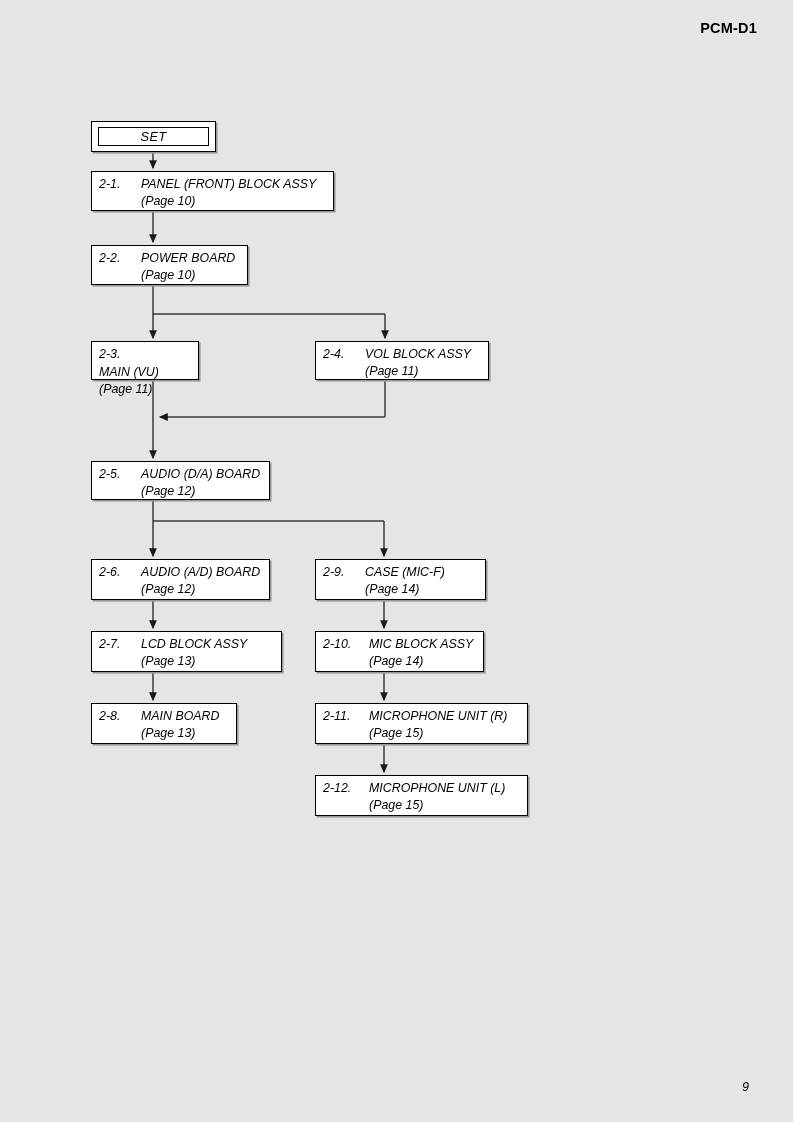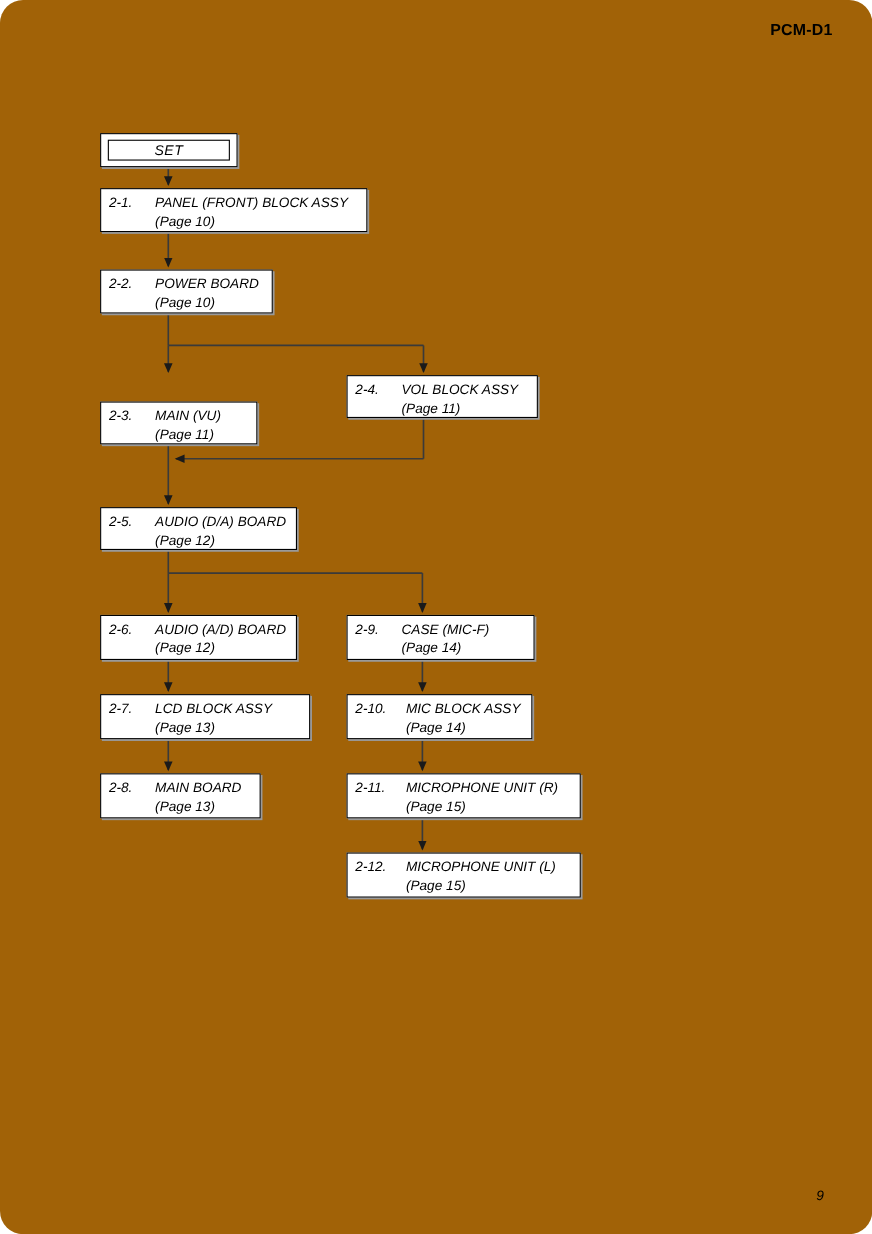--- a/index.html
+++ b/index.html
@@ -8,23 +8,22 @@
     background: #ffffff;
   }
   body {
     font-family: "Liberation Sans", sans-serif;
     color: #000000;
   }
   #page {
     position: relative;
     width: 793px;
     height: 1122px;
-    background: #a16207;
+    background: #e5e5e5;
     overflow: hidden;
-    border-radius: 21px;
   }
 
   
   .model-id {
     position: absolute;
     right: 36px;
     top: 20px;
     font-size: 14.5px;
     font-weight: bold;
     letter-spacing: 0.2px;
@@ -191,21 +190,21 @@
           <div class="set-inner">
             <span>SET</span>
           </div>
         </div>
         <div class="node" style="left: 91px; top: 171px; width: 243px; height: 40px;">
           <div class="row"><span class="n-idx" style="width: 42px;">2-1.</span><span class="n-body"><span class="n-title">PANEL (FRONT) BLOCK ASSY</span><span class="n-page">(Page 10)</span></span></div>
         </div>
         <div class="node" style="left: 91px; top: 245px; width: 157px; height: 40px; padding-left: 20px;">
           <div class="row"><span class="n-idx" style="width: 42px;">2-2.</span><span class="n-body"><span class="n-title">POWER BOARD</span><span class="n-page">(Page 10)</span></span></div>
         </div>
-        <div class="node" style="left: 91px; top: 341px; width: 143px; height: 39px; margin-top: 24px;">
+        <div class="node" style="left: 91px; top: 341px; width: 108px; height: 39px;">
           <div class="row"><span class="n-idx" style="width: 42px;">2-3.</span><span class="n-body"><span class="n-title">MAIN (VU)</span><span class="n-page">(Page 11)</span></span></div>
         </div>
         <div class="node" style="left: 315px; top: 341px; width: 174px; height: 39px;">
           <div class="row"><span class="n-idx" style="width: 42px;">2-4.</span><span class="n-body"><span class="n-title">VOL BLOCK ASSY</span><span class="n-page">(Page 11)</span></span></div>
         </div>
         <div class="node" style="left: 91px; top: 461px; width: 179px; height: 39px;">
           <div class="row"><span class="n-idx" style="width: 42px;">2-5.</span><span class="n-body"><span class="n-title">AUDIO (D/A) BOARD</span><span class="n-page">(Page 12)</span></span></div>
         </div>
         <div class="node" style="left: 91px; top: 559px; width: 179px; height: 41px;">
           <div class="row"><span class="n-idx" style="width: 42px;">2-6.</span><span class="n-body"><span class="n-title">AUDIO (A/D) BOARD</span><span class="n-page">(Page 12)</span></span></div>

